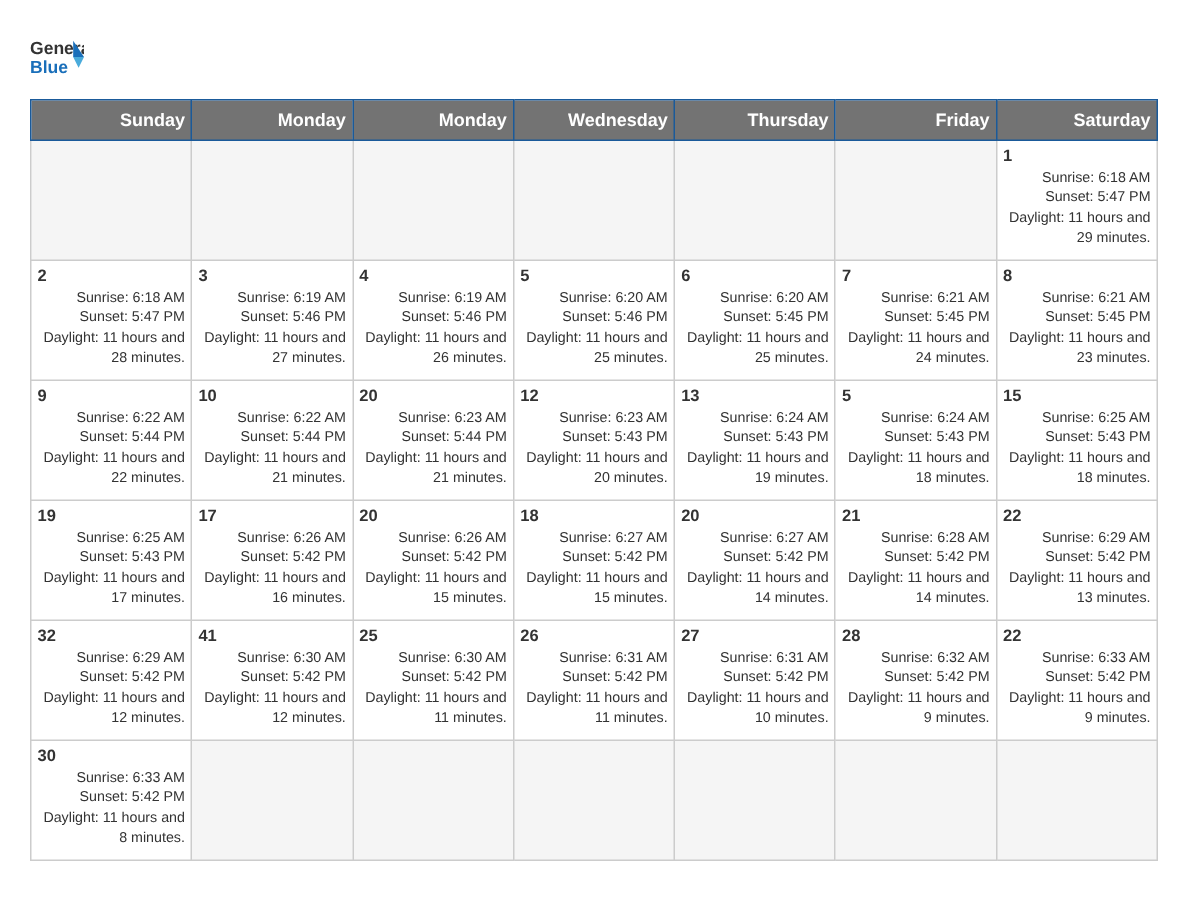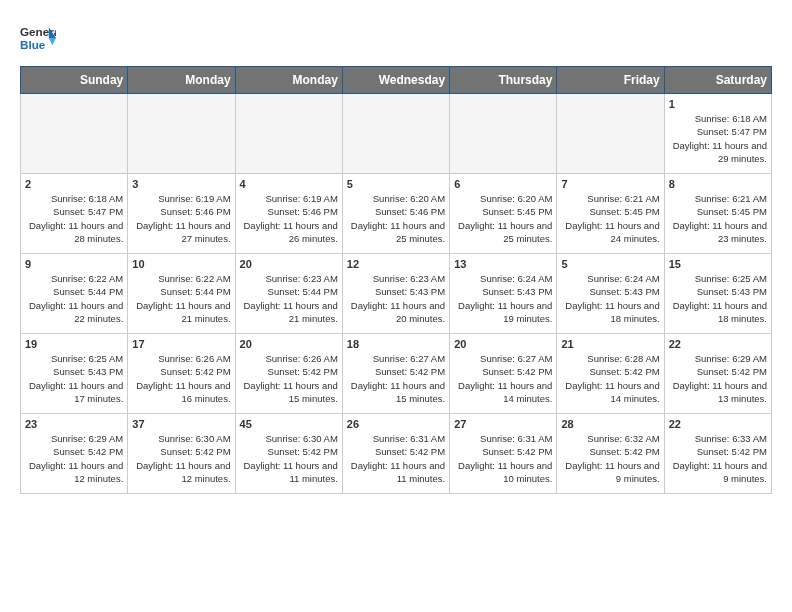--- a/index.html
+++ b/index.html
@@ -202,42 +202,54 @@
           <div class="day-number">21</div>
           <div class="day-info">Sunrise: 6:28 AM<br>Sunset: 5:42 PM<br>Daylight: 11 hours and 14 minutes.</div>
         </td>
         <td>
           <div class="day-number">22</div>
           <div class="day-info">Sunrise: 6:29 AM<br>Sunset: 5:42 PM<br>Daylight: 11 hours and 13 minutes.</div>
         </td>
       </tr>
       <tr>
         <td>
-          <div class="day-number">23</div>
+          <div class="day-number">32</div>
           <div class="day-info">Sunrise: 6:29 AM<br>Sunset: 5:42 PM<br>Daylight: 11 hours and 12 minutes.</div>
         </td>
         <td>
-          <div class="day-number">37</div>
+          <div class="day-number">41</div>
           <div class="day-info">Sunrise: 6:30 AM<br>Sunset: 5:42 PM<br>Daylight: 11 hours and 12 minutes.</div>
         </td>
         <td>
-          <div class="day-number">45</div>
+          <div class="day-number">25</div>
           <div class="day-info">Sunrise: 6:30 AM<br>Sunset: 5:42 PM<br>Daylight: 11 hours and 11 minutes.</div>
         </td>
         <td>
           <div class="day-number">26</div>
           <div class="day-info">Sunrise: 6:31 AM<br>Sunset: 5:42 PM<br>Daylight: 11 hours and 11 minutes.</div>
         </td>
         <td>
           <div class="day-number">27</div>
           <div class="day-info">Sunrise: 6:31 AM<br>Sunset: 5:42 PM<br>Daylight: 11 hours and 10 minutes.</div>
         </td>
         <td>
           <div class="day-number">28</div>
           <div class="day-info">Sunrise: 6:32 AM<br>Sunset: 5:42 PM<br>Daylight: 11 hours and 9 minutes.</div>
         </td>
         <td>
           <div class="day-number">22</div>
           <div class="day-info">Sunrise: 6:33 AM<br>Sunset: 5:42 PM<br>Daylight: 11 hours and 9 minutes.</div>
         </td>
+      </tr>
+      <tr>
+        <td>
+          <div class="day-number">30</div>
+          <div class="day-info">Sunrise: 6:33 AM<br>Sunset: 5:42 PM<br>Daylight: 11 hours and 8 minutes.</div>
+        </td>
+        <td class="empty"></td>
+        <td class="empty"></td>
+        <td class="empty"></td>
+        <td class="empty"></td>
+        <td class="empty"></td>
+        <td class="empty"></td>
       </tr>
     </tbody>
 </table>
 
 </body></html>

